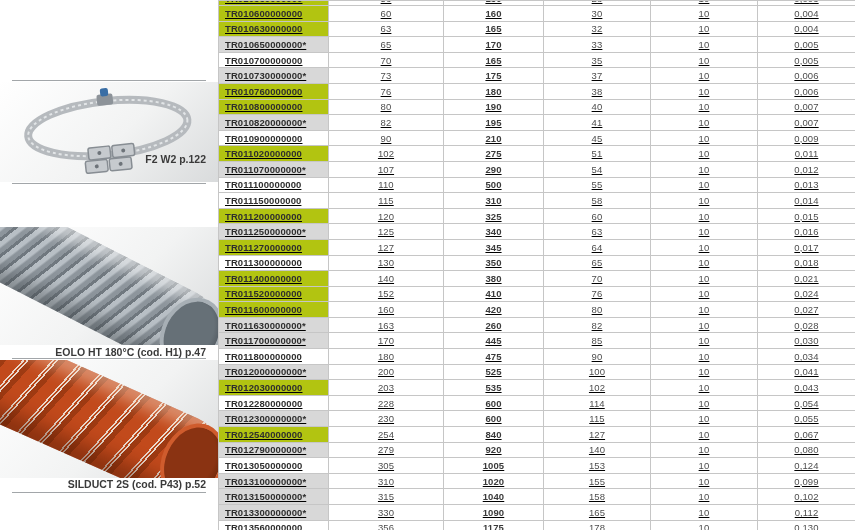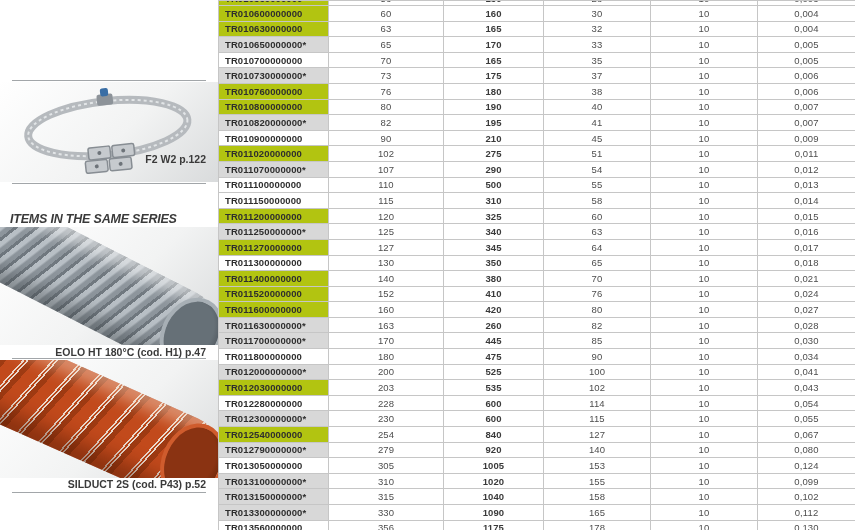--- a/index.html
+++ b/index.html
@@ -38,21 +38,21 @@
     border:4px solid #a7afb5;box-sizing:border-box;}
   .orange-tube{left:-70px;top:10px;width:300px;height:86px;transform:rotate(24deg);
     background:repeating-linear-gradient(108deg,#c24a1c 0 12px,#e9d9cd 12px 13.5px,#b84314 13.5px 15px,#e9d9cd 15px 16.5px,#9e3a12 16.5px 22px);
     box-shadow:inset 0 -16px 20px rgba(70,20,0,.45), inset 0 12px 16px rgba(255,230,210,.45);}
   .orange-mouth{position:absolute;right:-4px;top:2px;width:62px;height:80px;border-radius:50%;
     background:radial-gradient(ellipse at 42% 45%,#8a3312 0 55%,#6e2709 78%,#c6572a 100%);
     border:4px solid #cf5c2d;box-sizing:border-box;}
   .eolo-cap{top:346px;}
   .silduct-cap{top:478px;}
   
-  .table-wrap{position:absolute;left:218px;top:0;width:637px;height:530px;overflow:hidden;background:#fff;}
+  .table-wrap{position:absolute;left:218px;top:0;width:637px;height:530px;overflow:hidden;background:#fff;text-decoration:underline;}
   table{border-collapse:collapse;table-layout:fixed;width:637px;}
   td{border:1px solid #c6c6c6;padding:0;vertical-align:middle;}
   .cc{height:14.6px;overflow:hidden;display:flex;align-items:center;justify-content:center;
       font-size:9.5px;color:#4d4d4d;letter-spacing:0.1px;}
   td:first-child .cc{justify-content:flex-start;padding-left:6px;font-weight:bold;color:#2e2e2e;font-size:9.5px;}
   td:nth-child(3) .cc{font-weight:bold;color:#3a3a3a;}
   tr.hl-g td:first-child{background:#b2c411;}
   tr.hl-x td:first-child{background:#d8d8d8;margin-left:11px;}
   tr.hl-w td:first-child{background:#ffffff;}
   tr.partial-top .cc{height:4px;align-items:flex-start;}
@@ -87,21 +87,20 @@
             <circle cx="109" cy="79" r="2"></circle>
         </g>
       </g>
     </svg>
   </div>
 
   <div class="cap cap-ref accessory-ref">F2 W2 p.122</div>
 
   <div class="hr" style="top:183px"></div>
 
-  <div class="series-h2">ITEMS IN THE SAME SERIES</div>
 
   <div class="panel eolo-panel">
     <div class="tube gray-tube">
       <div class="gray-mouth"></div>
     </div>
   </div>
   <div class="cap cap-ref eolo-cap">EOLO HT 180°C (cod. H1) p.47</div>
 
   <div class="hr" style="top:358px"></div>
 

